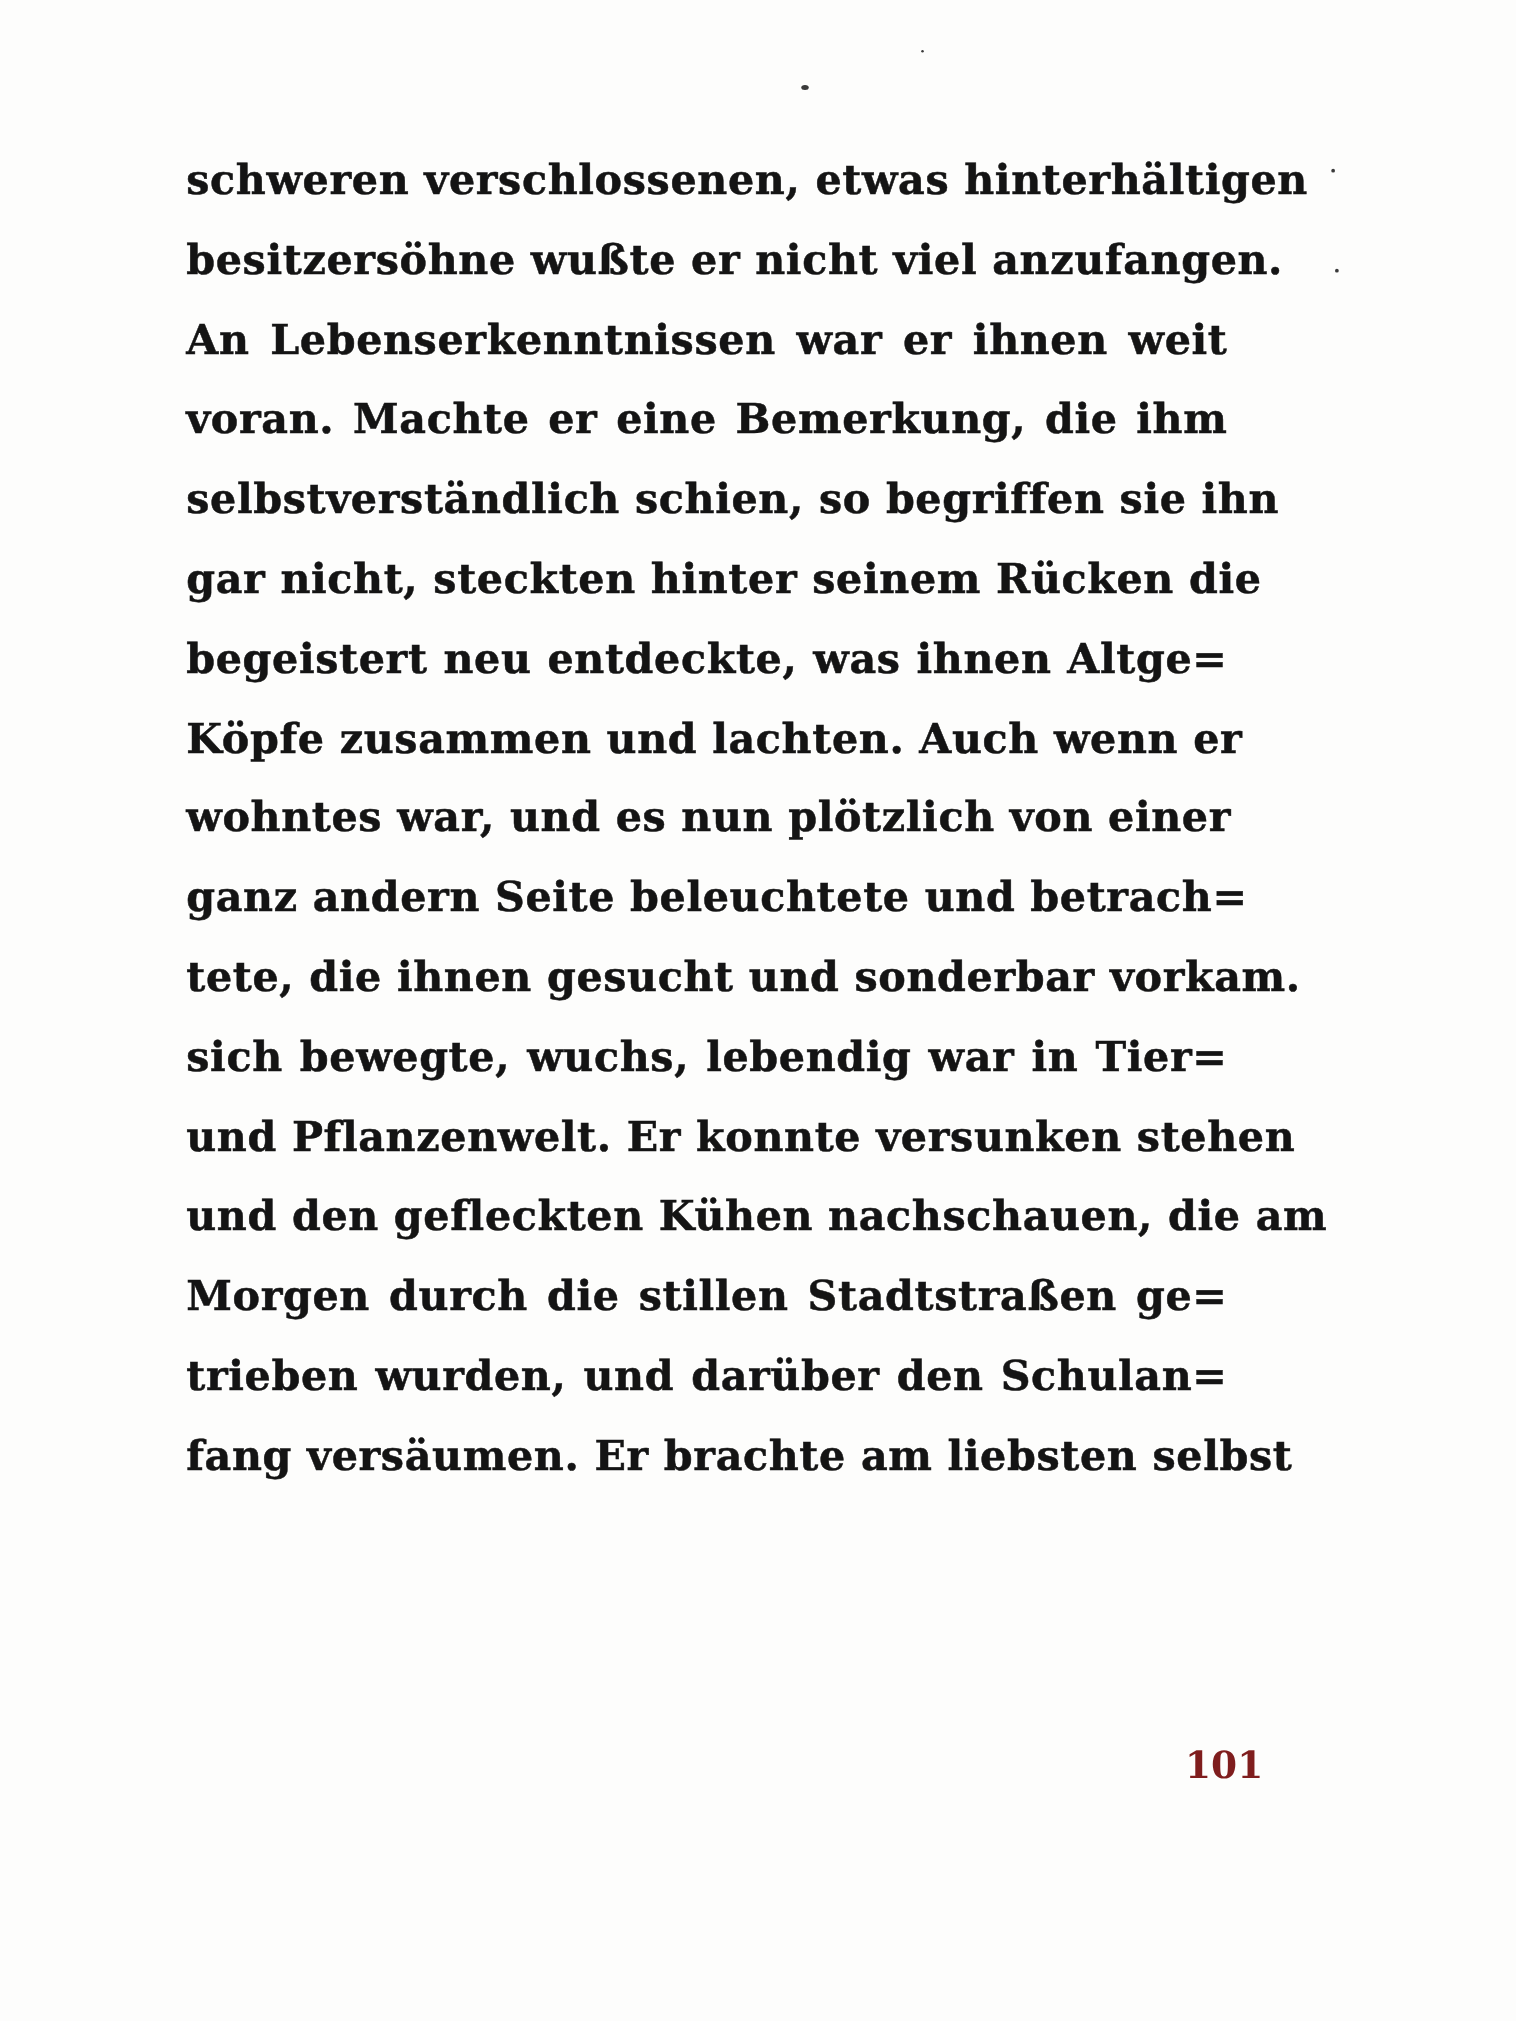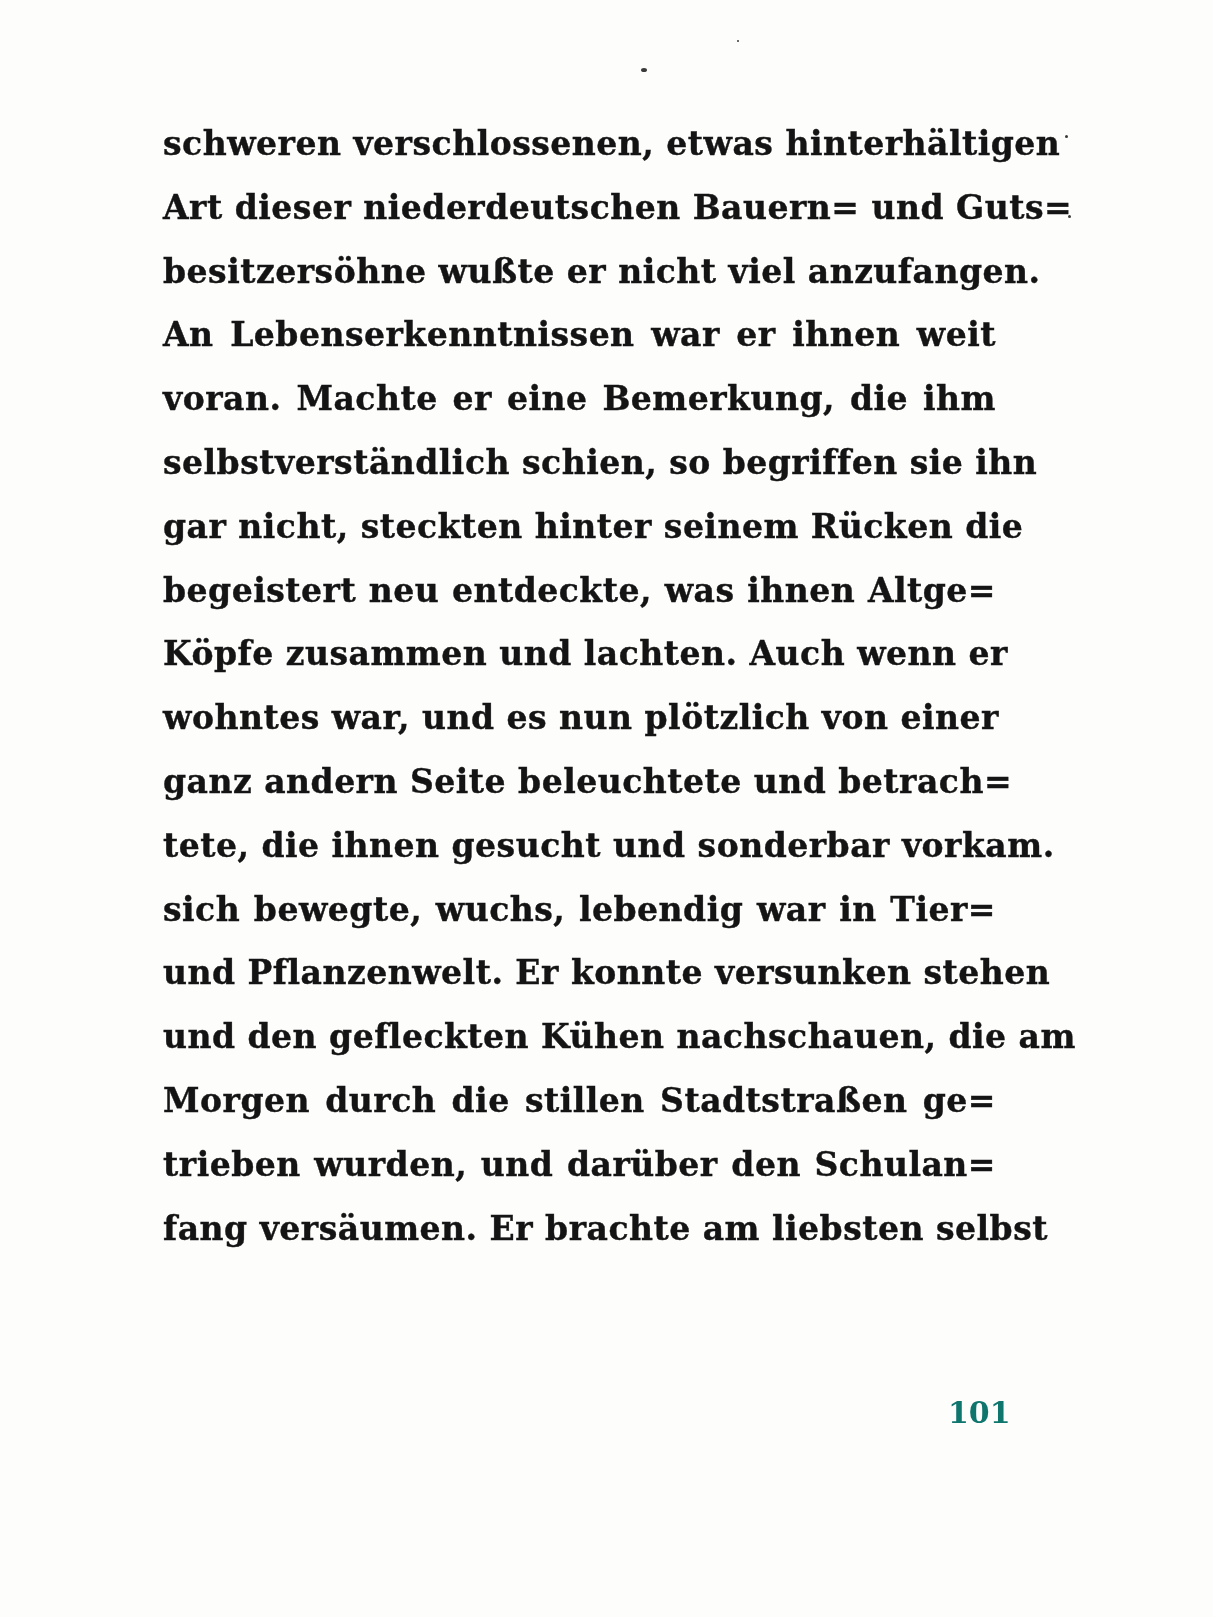--- a/index.html
+++ b/index.html
@@ -15,21 +15,21 @@
     color: #141414;
     overflow: hidden;
   }
   .scan-page {
     position: absolute;
     inset: 0;
     background: #fdfdfc;
   }
   .text-block {
     position: absolute;
-    left: 163px;
+    left: 149px;
     top: 112px;
     width: 833px;
   }
   .text-line {
     font-size: 33px;
     font-weight: 700;
     line-height: 63.8px;
     white-space: nowrap;
     text-align: justify;
     text-align-last: justify;
@@ -38,40 +38,39 @@
     -webkit-text-stroke: 0.4px #141414;
   }
   .page-number {
     position: absolute;
     left: 948px;
     top: 1395px;
     width: 60px;
     font-size: 30px;
     font-weight: 700;
     text-align: right;
-    color: #0f766e;
+    color: #7f1d1d;
   }
   .speck {
     position: absolute;
     background: #3a3a3a;
     border-radius: 50%;
   }
   .speck-1 { left: 641px; top: 68px; width: 6px; height: 4px; }
   .speck-2 { left: 1065px; top: 135px; width: 3px; height: 3px; }
   .speck-3 { left: 1068px; top: 215px; width: 3px; height: 3px; }
   .speck-4 { left: 737px; top: 40px; width: 2px; height: 2px; }
 </style>
 </head>
 <body>
 
 <div class="scan-page">
 
   <div class="text-block">
     <div class="text-line">schweren verschlossenen, etwas hinterhältigen</div>
-    <div class="text-line">Art dieser niederdeutschen Bauern= und Guts=</div>
     <div class="text-line">besitzersöhne wußte er nicht viel anzufangen.</div>
     <div class="text-line">An Lebenserkenntnissen war er ihnen weit</div>
     <div class="text-line">voran. Machte er eine Bemerkung, die ihm</div>
     <div class="text-line">selbstverständlich schien, so begriffen sie ihn</div>
     <div class="text-line">gar nicht, steckten hinter seinem Rücken die</div>
     <div class="text-line">begeistert neu entdeckte, was ihnen Altge=</div>
     <div class="text-line">Köpfe zusammen und lachten. Auch wenn er</div>
     <div class="text-line">wohntes war, und es nun plötzlich von einer</div>
     <div class="text-line">ganz andern Seite beleuchtete und betrach=</div>
     <div class="text-line">tete, die ihnen gesucht und sonderbar vorkam.</div>

